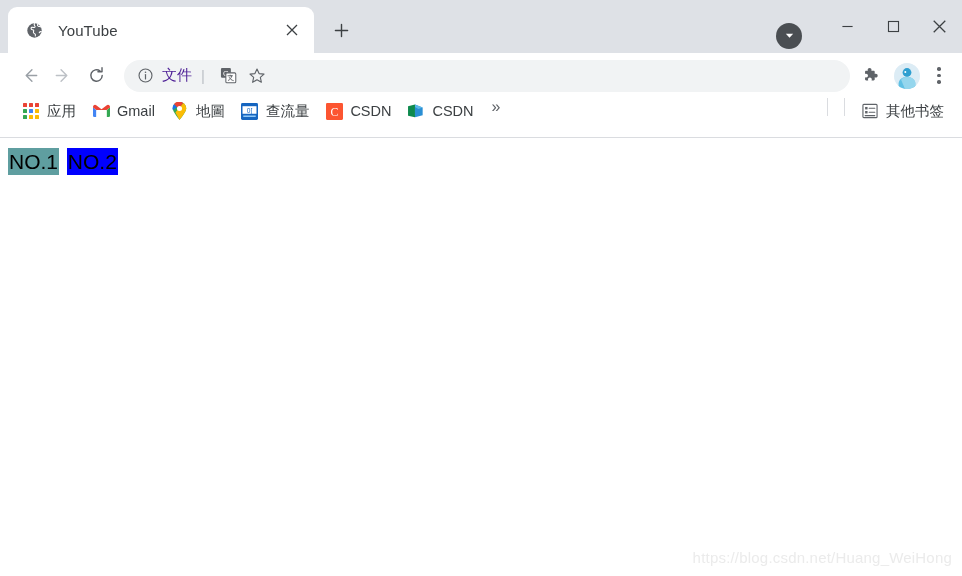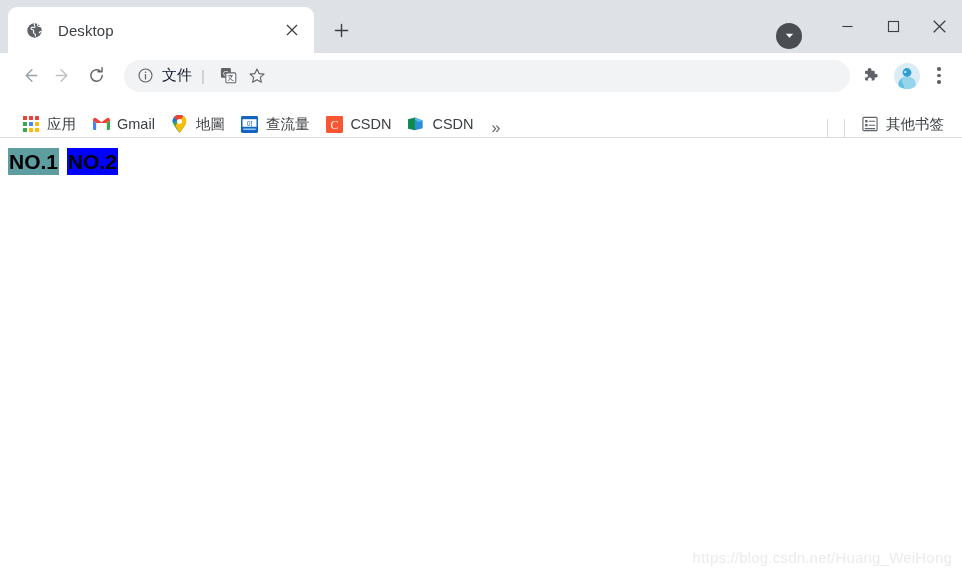--- a/index.html
+++ b/index.html
@@ -126,21 +126,21 @@
   }
   .omni-info-icon {
     width: 18px; height: 18px;
     flex: 0 0 18px;
     margin-right: 8px;
     color: #5f6368;
     display: flex; align-items: center; justify-content: center;
   }
   .omni-scheme {
     font-size: 15px;
-    color: #0f172a;
+    color: #4c1d95;
     white-space: nowrap;
     flex: 0 0 auto;
   }
   .omni-sep {
     color: #bdc1c6;
     margin: 0 9px 0 9px;
     font-size: 15px;
     flex: 0 0 auto;
   }
   .omni-url {
@@ -187,21 +187,21 @@
     background: #5f6368;
     display: block;
   }
 
   
   .bookmarks-bar {
     height: 40px;
     background: #ffffff;
     border-bottom: 1px solid #dadce0;
     display: flex;
-    align-items: flex-end;
+    align-items: flex-start;
     padding: 0 10px 0 14px;
     flex: 0 0 auto;
     position: relative;
   }
   .bm {
     display: flex;
     align-items: center;
     height: 26px;
     padding: 0 8px;
     border-radius: 4px;
@@ -245,21 +245,20 @@
     white-space: nowrap;
   }
   .mark {
     display: inline-block;
     font-family: "Liberation Sans", sans-serif;
     font-size: 21px;
     color: #000000;
     line-height: 27px;
     padding: 0 1px;
     vertical-align: top;
-    font-weight: bold;
   }
   .watermark {
     position: absolute;
     right: 10px;
     bottom: 10px;
     font-size: 15px;
     color: #ebebeb;
     white-space: nowrap;
     letter-spacing: .2px;
   }
@@ -283,21 +282,21 @@
 
     <div class="tab">
       <span class="tab-favicon">
         <svg width="17" height="17" viewBox="0 0 24 24">
           <circle cx="12" cy="12" r="10.2" fill="#5f6368"></circle>
           <path d="M12 2.3c-1.1 1.6-.4 2.6.4 3.3.9.8.2 2-1 2.2-1.3.2-2.3-.8-3.4-.3-1.1.5-1 2-.2 2.8.9.9 2.4.4 3 1.5.5 1-.5 2-.3 3 .2 1.2 1.6 1.5 2.4 2.4.6.7.5 1.8.2 2.6" fill="none" stroke="#ffffff" stroke-width="1.5" stroke-linecap="round"></path>
           <path d="M16.4 3.6c-.6 1.1.1 2.1 1.1 2.5 1.1.5 2.4.1 3.2.7" fill="none" stroke="#ffffff" stroke-width="1.5" stroke-linecap="round"></path>
           <path d="M21.5 13.6c-1.2-.2-2.3.5-2.8 1.5" fill="none" stroke="#ffffff" stroke-width="1.5" stroke-linecap="round"></path>
         </svg>
       </span>
-      <span class="tab-title">Desktop</span>
+      <span class="tab-title">YouTube</span>
       <span class="tab-close">
         <svg width="12" height="12" viewBox="0 0 12 12">
           <path d="M1 1 L11 11 M11 1 L1 11" stroke="#3c4043" stroke-width="1.3" fill="none"></path>
         </svg>
       </span>
     </div>
 
     <div class="new-tab-btn">
       <svg width="15" height="15" viewBox="0 0 16 16">
         <path d="M8 1.5 L8 14.5 M1.5 8 L14.5 8" stroke="#3c4043" stroke-width="1.5" fill="none" stroke-linecap="round"></path>

